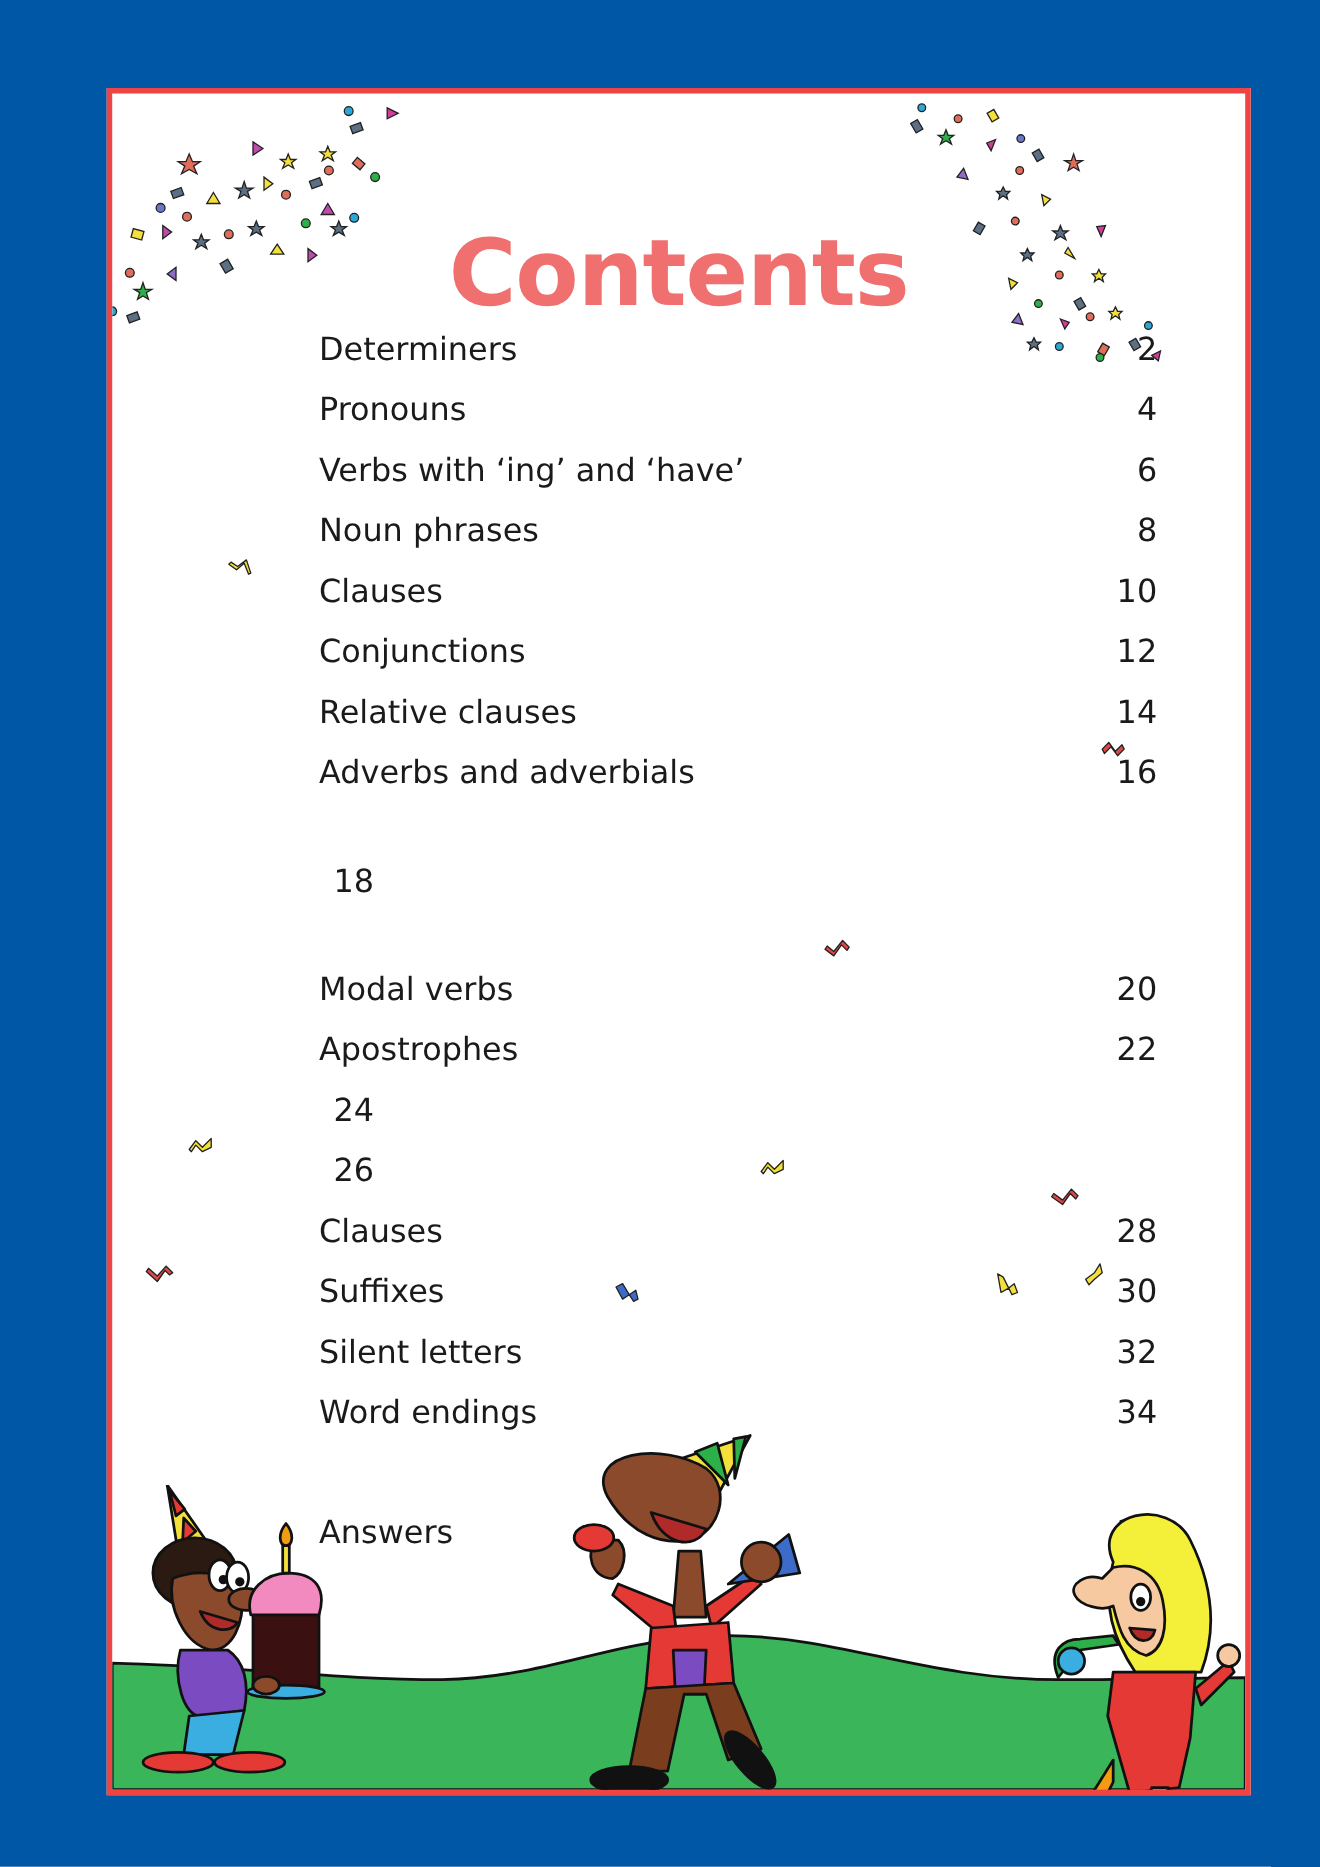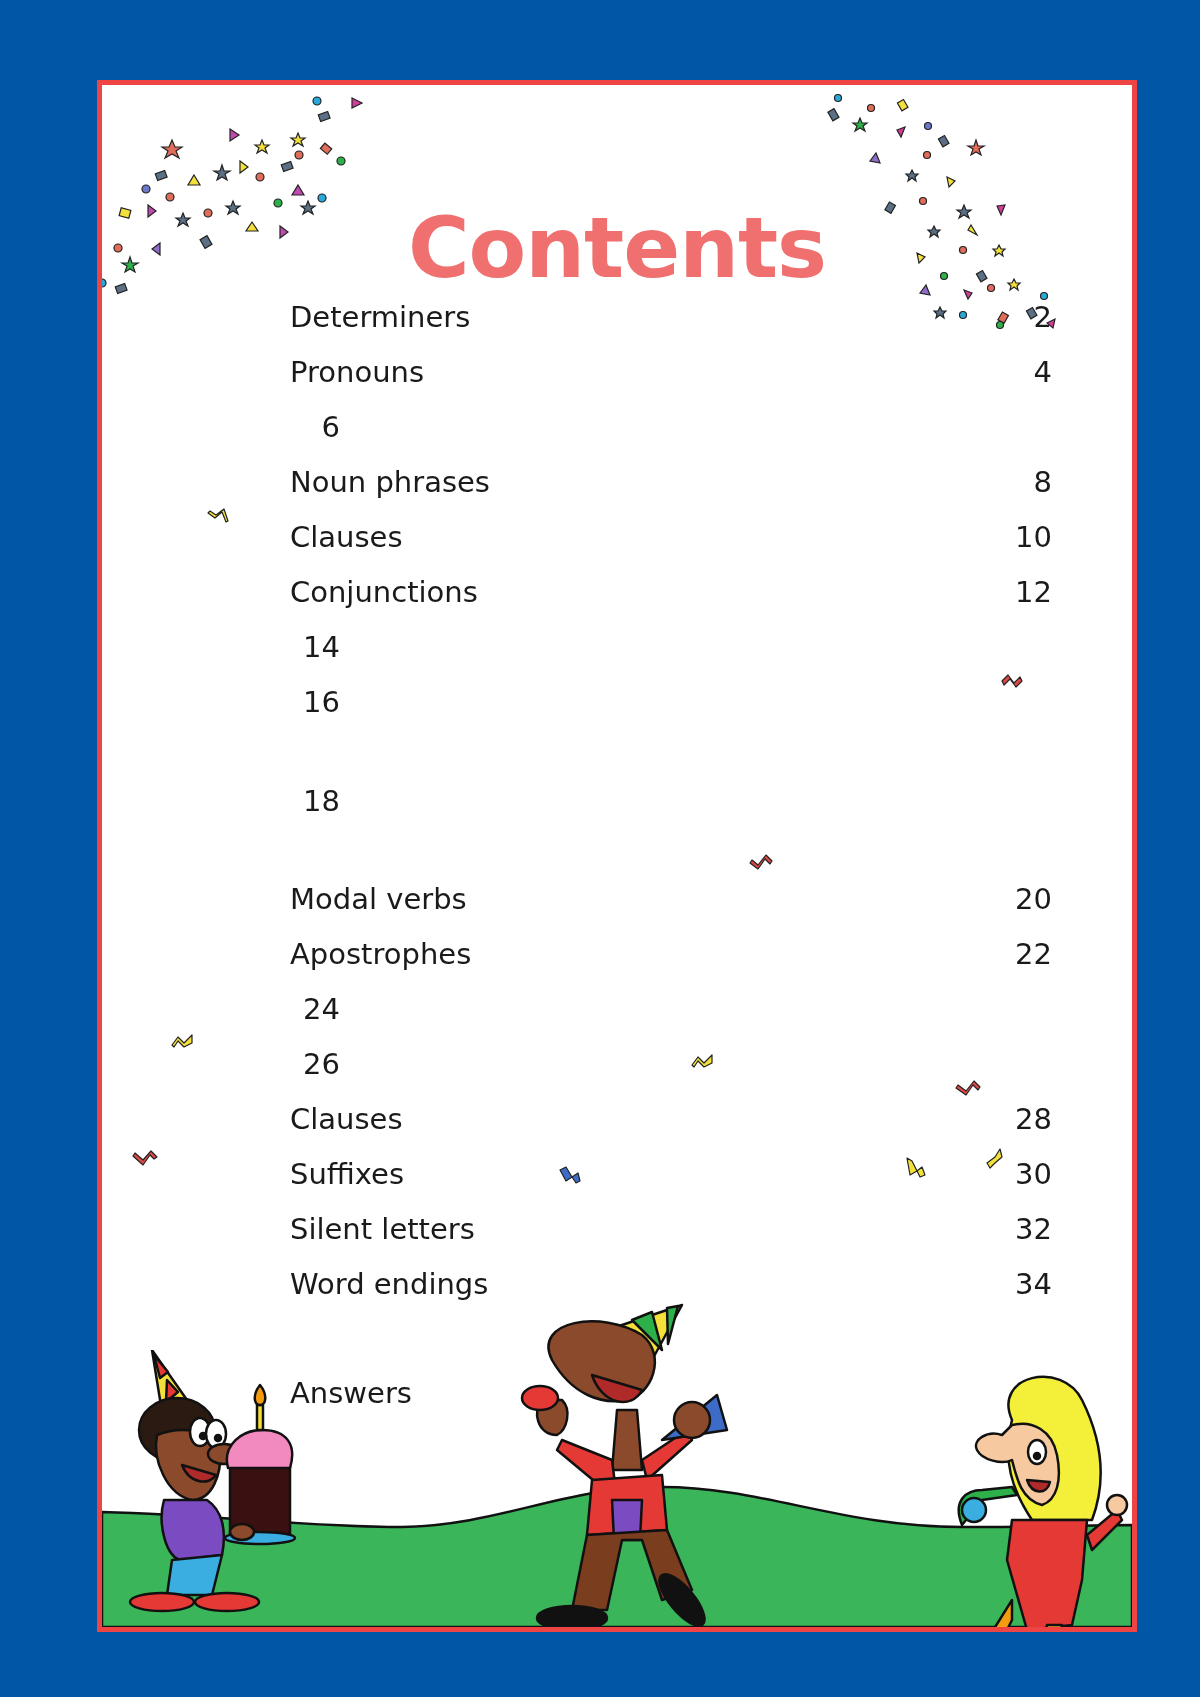--- a/index.html
+++ b/index.html
@@ -166,38 +166,41 @@
 
     <div class="toc-row" style="top:212px">
       <span class="label">Determiners</span>
       <span class="page">2</span>
     </div>
     <div class="toc-row" style="top:267px">
       <span class="label">Pronouns</span>
       <span class="page">4</span>
     </div>
     <div class="toc-row" style="top:322px">
+      <span class="label">Verbs with ‘ing’ and ‘have’</span>
       <span class="page">6</span>
     </div>
     <div class="toc-row" style="top:377px">
       <span class="label">Noun phrases</span>
       <span class="page">8</span>
     </div>
     <div class="toc-row" style="top:432px">
       <span class="label">Clauses</span>
       <span class="page">10</span>
     </div>
     <div class="toc-row" style="top:487px">
       <span class="label">Conjunctions</span>
       <span class="page">12</span>
     </div>
     <div class="toc-row" style="top:542px">
+      <span class="label">Relative clauses</span>
       <span class="page">14</span>
     </div>
     <div class="toc-row" style="top:597px">
+      <span class="label">Adverbs and adverbials</span>
       <span class="page">16</span>
     </div>
 
     <div class="toc-row" style="top:696px">
       <span class="page">18</span>
     </div>
 
     <div class="toc-row" style="top:794px">
       <span class="label">Modal verbs</span>
       <span class="page">20</span>

